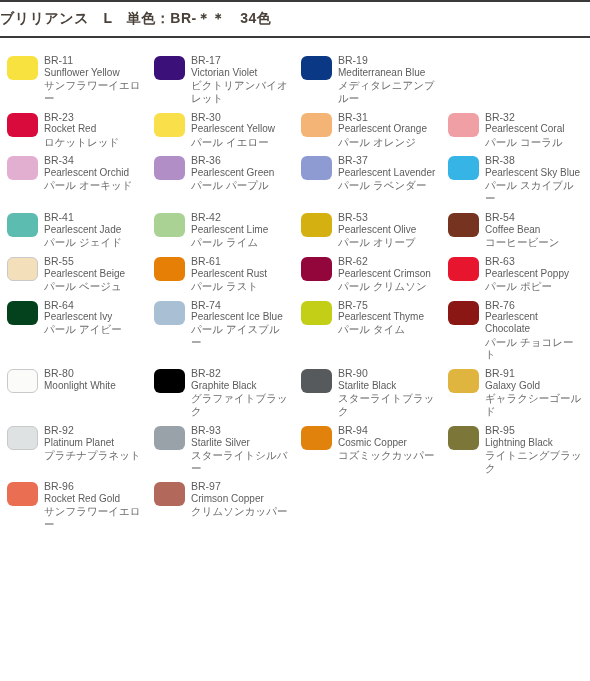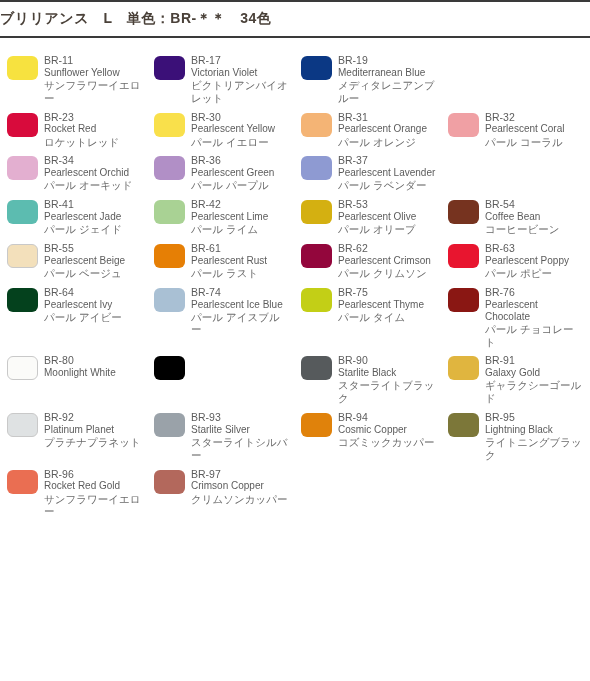--- a/index.html
+++ b/index.html
@@ -199,20 +199,30 @@
         <div class="cell">
           <div class="swatch-wrap">
             <div class="swatch" style="background: rgb(142, 154, 210);"></div>
           </div>
           <div class="labels">
             <div class="code">BR-37</div>
             <div class="name-en">Pearlescent Lavender</div>
             <div class="name-ja">パール ラベンダー</div>
           </div>
         </div>
+        <div class="cell">
+          <div class="swatch-wrap">
+            <div class="swatch" style="background: rgb(54, 180, 229);"></div>
+          </div>
+          <div class="labels">
+            <div class="code">BR-38</div>
+            <div class="name-en">Pearlescent Sky Blue</div>
+            <div class="name-ja">パール スカイブルー</div>
+          </div>
+        </div>
       </div>
       <div class="row">
         <div class="cell">
           <div class="swatch-wrap">
             <div class="swatch" style="background: rgb(92, 188, 176);"></div>
           </div>
           <div class="labels">
             <div class="code">BR-41</div>
             <div class="name-en">Pearlescent Jade</div>
             <div class="name-ja">パール ジェイド</div>
@@ -339,20 +349,25 @@
             <div class="swatch outlined" style="background: rgb(251, 251, 249);"></div>
           </div>
           <div class="labels">
             <div class="code">BR-80</div>
             <div class="name-en">Moonlight White</div>
           </div>
         </div>
         <div class="cell">
           <div class="swatch-wrap">
             <div class="swatch" style="background: rgb(0, 0, 0);"></div>
+          </div>
+          <div class="labels">
+            <div class="code">BR-82</div>
+            <div class="name-en">Graphite Black</div>
+            <div class="name-ja">グラファイトブラック</div>
           </div>
         </div>
         <div class="cell">
           <div class="swatch-wrap">
             <div class="swatch" style="background: rgb(86, 90, 92);"></div>
           </div>
           <div class="labels">
             <div class="code">BR-90</div>
             <div class="name-en">Starlite Black</div>
             <div class="name-ja">スターライトブラック</div>

